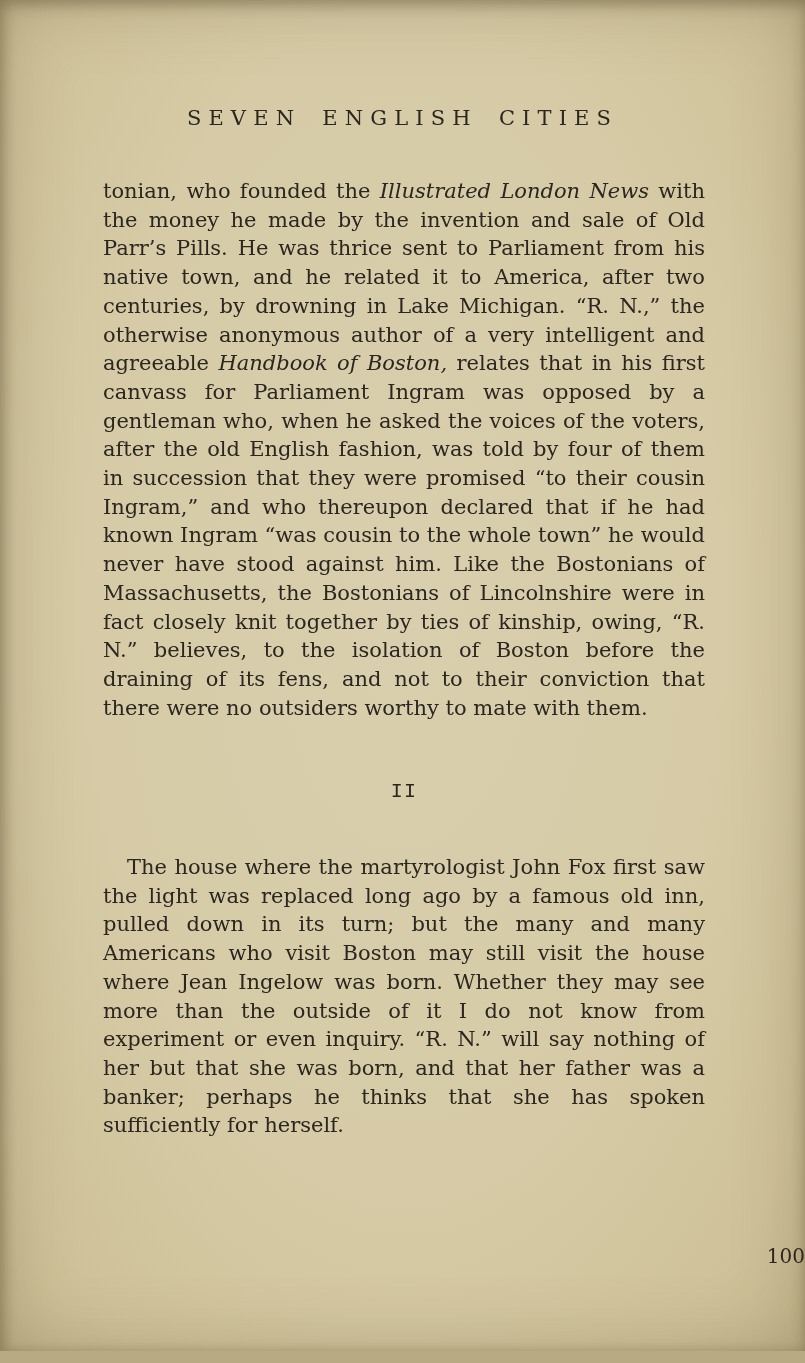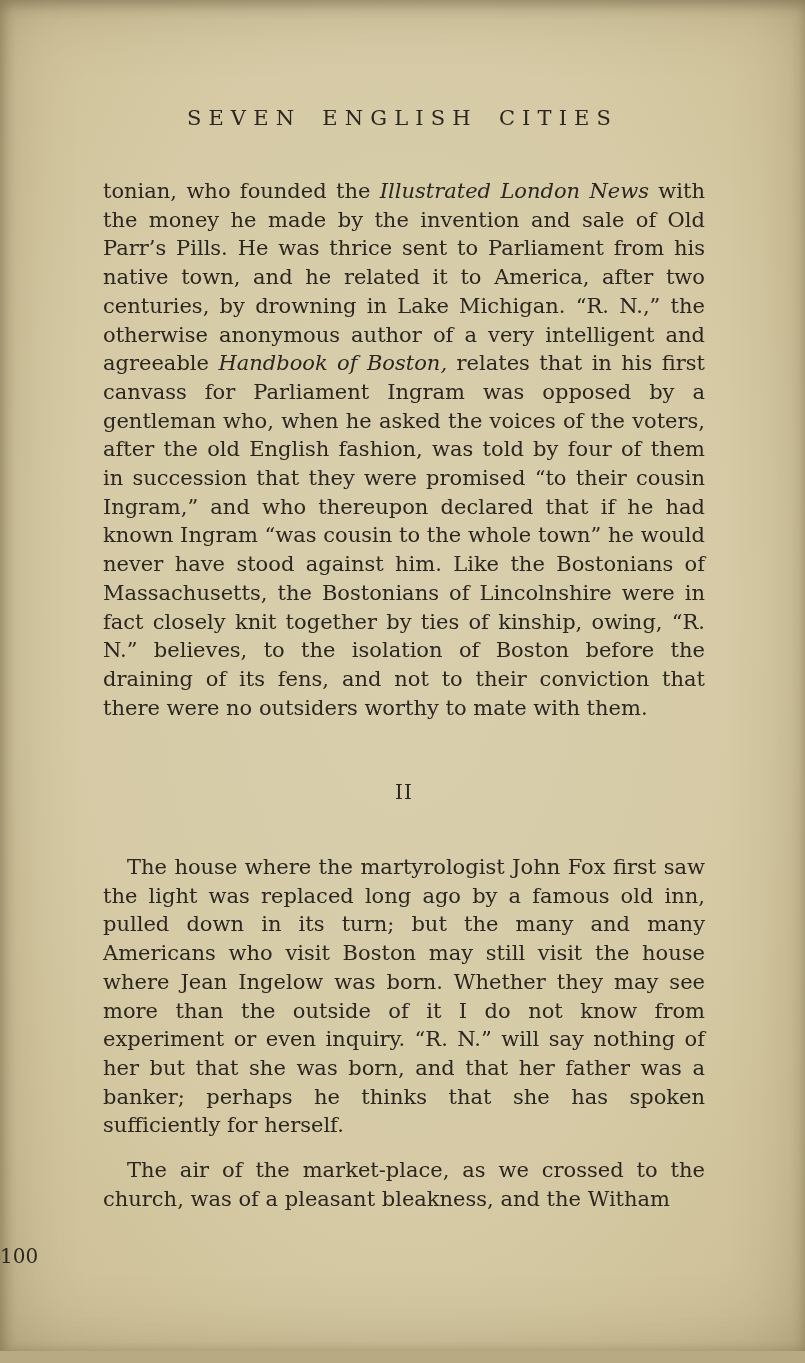--- a/index.html
+++ b/index.html
@@ -42,35 +42,35 @@
   }
   .text-block p{margin:16px;}
   .text-block p.indent{text-indent:24px;}
   .text-block i{font-style:italic;}
   .section-heading{
     text-align:center;
     margin:56px 0 46px 0;
     font-size:20px;
     letter-spacing:0.06em;
     text-indent:0;
+    font-family:Liberation Mono, monospace;
   }
   .page-number{
     position:absolute;top:1244px;left:0;width:100%;
-    text-align:left;
+    text-align:right;
     font-size:20px;
     color:var(--ink);
   }
 </style>
 </head>
 <body>
 
 <div class="page">
   <div class="running-head">SEVEN ENGLISH CITIES</div>
 
   <div class="text-block" id="content">
       <p class=""><span>tonian, who founded the </span><i>Illustrated London News</i><span> with the money he made by the invention and sale of Old Parr’s Pills.  He was thrice sent to Parliament from his native town, and he related it to America, after two centuries, by drowning in Lake Michigan.  “R. N.,” the otherwise anonymous author of a very intelligent and agreeable </span><i>Handbook of Boston,</i><span> relates that in his first canvass for Parliament Ingram was opposed by a gentleman who, when he asked the voices of the voters, after the old English fashion, was told by four of them in succession that they were promised “to their cousin Ingram,” and who thereupon declared that if he had known Ingram “was cousin to the whole town” he would never have stood against him.  Like the Bostonians of Massachusetts, the Bostonians of Lincolnshire were in fact closely knit together by ties of kinship, owing, “R. N.” believes, to the isolation of Boston before the draining of its fens, and not to their conviction that there were no outsiders worthy to mate with them.</span></p>
       <div class="section-heading">II</div>
       <p class="indent"><span>The house where the martyrologist John Fox first saw the light was replaced long ago by a famous old inn, pulled down in its turn; but the many and many Americans who visit Boston may still visit the house where Jean Ingelow was born.  Whether they may see more than the outside of it I do not know from experiment or even inquiry.  “R. N.” will say nothing of her but that she was born, and that her father was a banker; perhaps he thinks that she has spoken sufficiently for herself.</span></p>
-      <p class="indent"><span>The air of the market-place, as we crossed to the church, was of a pleasant bleakness, and the Witham</span></p>
     </div>
 
   <div class="page-number">100</div>
 </div>
 
 </body></html>

